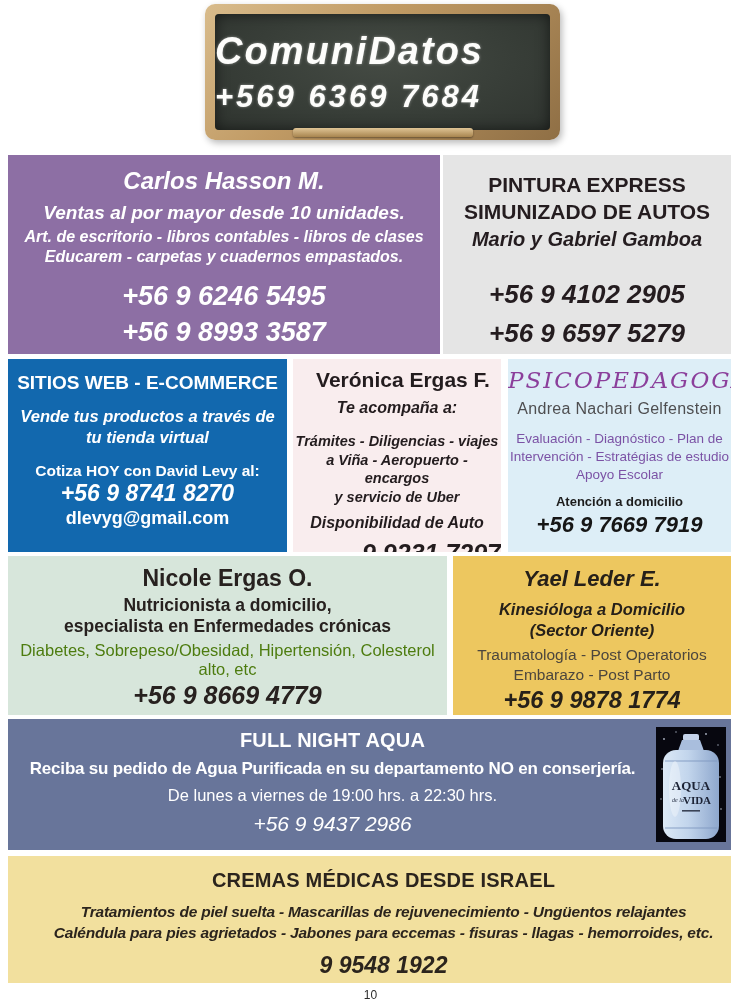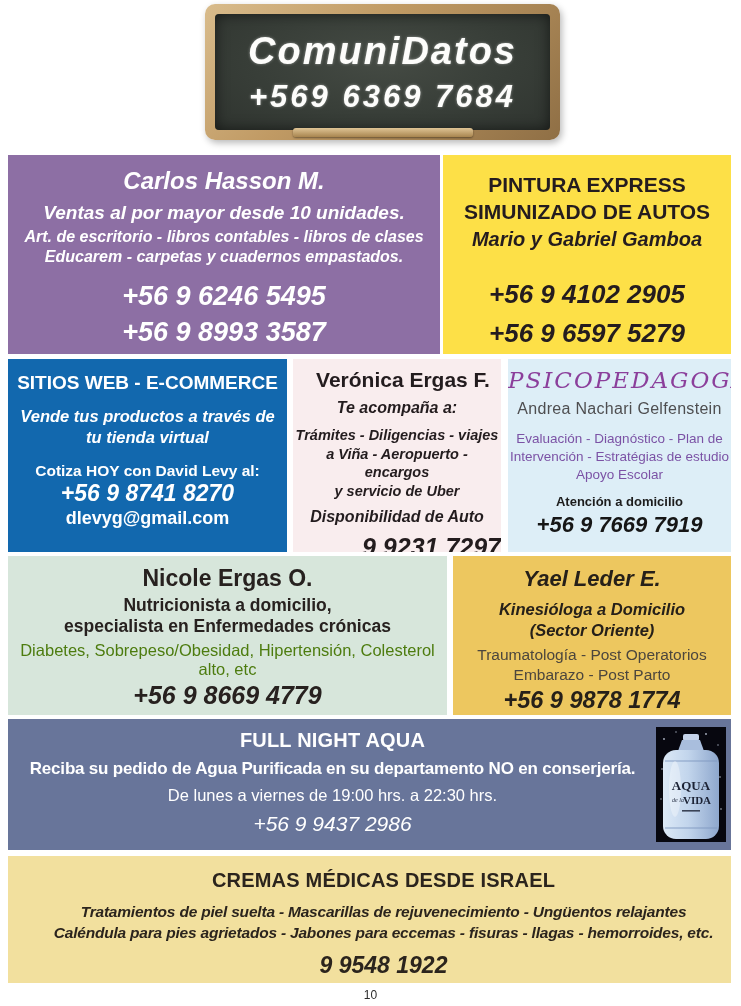--- a/index.html
+++ b/index.html
@@ -15,21 +15,21 @@
   .board-frame {
     position:absolute; left:205px; top:4px; width:355px; height:136px;
     background:linear-gradient(135deg,#d9bc8c 0%,#c09a64 40%,#8f6f45 100%);
     border-radius:10px; padding:10px;
     box-shadow:2px 3px 7px rgba(0,0,0,.28);
   }
   .board-inner {
     width:100%; height:100%; border-radius:4px;
     background:radial-gradient(ellipse at 50% 40%, #454b44 0%, #383e38 55%, #2f342f 100%);
     box-shadow:inset 0 0 14px rgba(0,0,0,.55);
-    display:flex; flex-direction:column; align-items:center; justify-content:center;
+    display:flex; flex-direction:column; justify-content:center;
   }
   .board-title {
     color:#fdfdfb; font-size:38px; font-weight:bold; letter-spacing:2px;
     text-shadow:0 0 3px rgba(255,255,255,.45); font-style:italic;
   }
   .board-phone {
     color:#fdfdfb; font-size:31px; font-weight:bold; letter-spacing:3px; margin-top:6px;
     text-shadow:0 0 3px rgba(255,255,255,.45); font-style:italic;
   }
   .board-tray {
@@ -39,36 +39,36 @@
     box-shadow:0 1px 2px rgba(0,0,0,.4);
   }
 
   
   .purple { left:8px; top:155px; width:432px; height:199px; background:#8d6fa4; color:#ffffff; padding-top:12px; }
   .purple .name   { font-size:24px; font-weight:bold; font-style:italic; margin-bottom:7px; }
   .purple .tag    { font-size:19px; font-weight:bold; font-style:italic; margin-bottom:3px; }
   .purple .det    { font-size:16px; font-weight:bold; font-style:italic; line-height:1.22; }
   .purple .phones { font-size:27px; font-weight:bold; font-style:italic; line-height:1.35; margin-top:12px; }
 
-  .whiteb { left:443px; top:155px; width:288px; height:199px; background:#fde047; color:#241c1f; padding-top:16px; }
+  .whiteb { left:443px; top:155px; width:288px; height:199px; background:#e5e5e5; color:#241c1f; padding-top:16px; }
   .whiteb .t1     { font-size:21px; font-weight:bold; line-height:1.3; }
   .whiteb .owners { font-size:20px; font-weight:bold; font-style:italic; margin-top:2px; }
   .whiteb .phones { font-size:26px; font-weight:bold; font-style:italic; line-height:1.5; margin-top:24px; }
 
   .blueb { left:8px; top:359px; width:279px; height:193px; background:#1268ae; color:#ffffff; padding-top:13px; }
   .blueb .t1    { font-size:19px; font-weight:bold; }
   .blueb .tag   { font-size:16.5px; font-weight:bold; font-style:italic; line-height:1.3; margin-top:12px; }
   .blueb .cta   { font-size:15.5px; font-weight:bold; margin-top:13px; }
   .blueb .phone { font-size:23px; font-weight:bold; font-style:italic; }
   .blueb .mail  { font-size:18px; font-weight:bold; margin-top:1px; }
 
   .pinkb { left:293px; top:359px; width:208px; height:193px; background:#f9edee; color:#231c1e; padding-top:9px; }
   .pinkb .name  { font-size:21px; font-weight:bold;padding-left:12px; }
   .pinkb .sub   { font-size:16px; font-weight:bold; font-style:italic; margin-top:7px; }
-  .pinkb .svc   { font-size:14.5px; font-weight:bold; font-style:italic; line-height:1.28; margin-top:9px; }
+  .pinkb .svc   { font-size:14.5px; font-weight:bold; font-style:italic; line-height:1.28; margin-top:15px; }
   .pinkb .disp  { font-size:16px; font-weight:bold; font-style:italic; margin-top:8px; }
   .pinkb .phone { font-size:25px; font-weight:bold; font-style:italic; margin-top:7px;text-align:right; }
 
   .cyanb { left:508px; top:359px; width:223px; height:193px; background:#ddeef7; padding-top:8px; }
   .cyanb .t1   { font-family:"DejaVu Serif",serif; font-style:italic; font-size:23px; color:#8b3f9b; letter-spacing:2px; }
   .cyanb .name { font-size:16px; color:#4e4e50; margin-top:7px; letter-spacing:.3px; }
   .cyanb .svc  { font-size:13.5px; color:#7b52a5; line-height:1.35; margin-top:12px; }
   .cyanb .note { font-size:13px; color:#1c1c1c; font-weight:bold; margin-top:9px; }
   .cyanb .phone{ font-size:22px; color:#161616; font-weight:bold; font-style:italic; margin-top:3px; }
 

